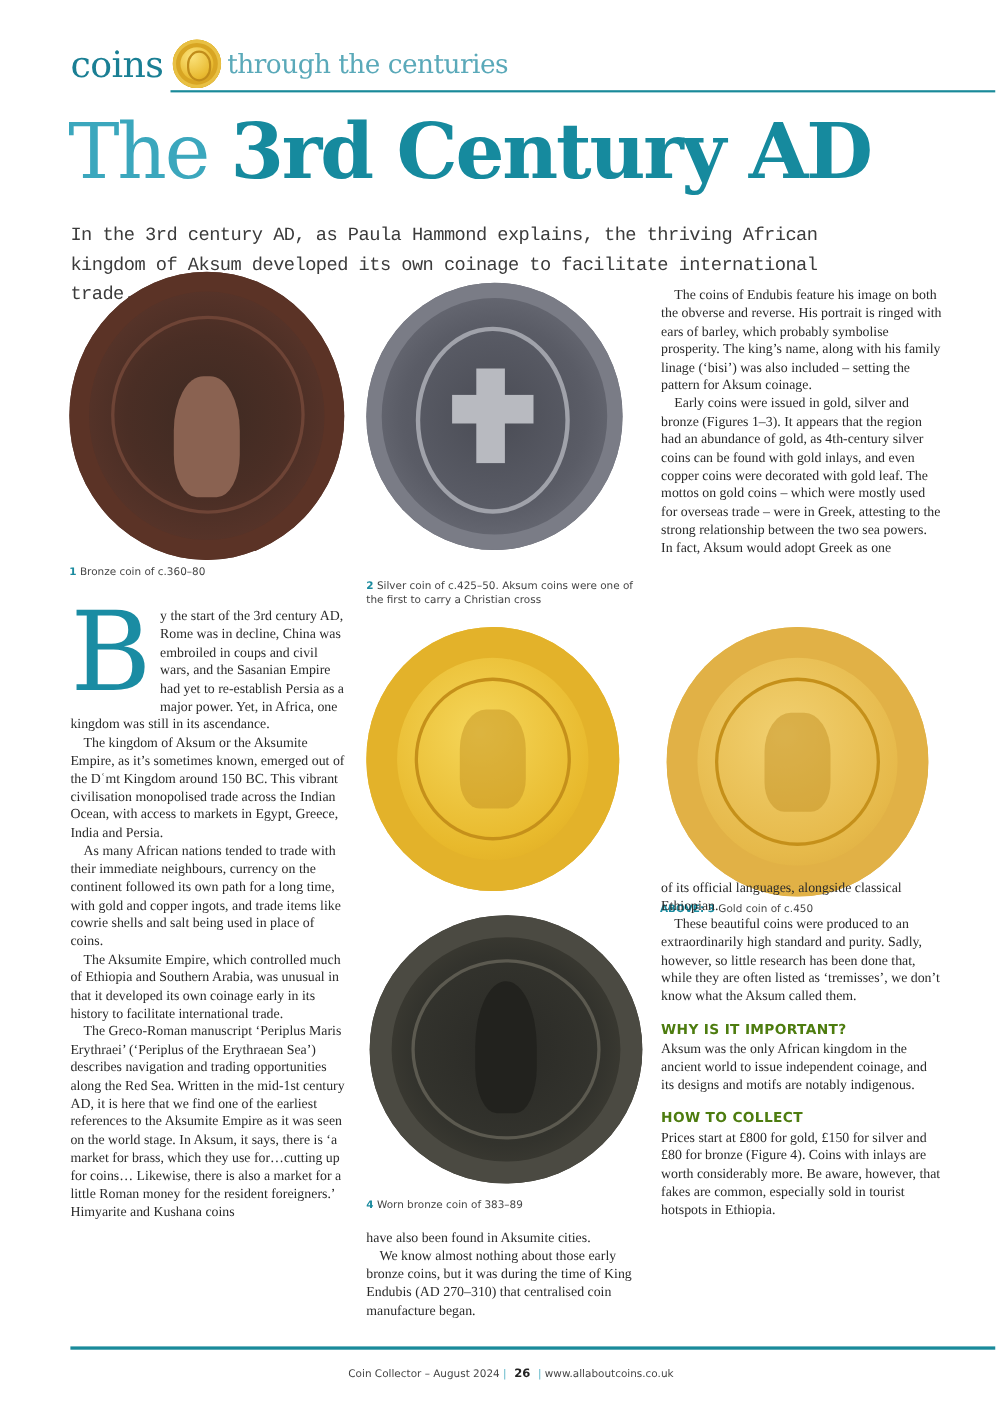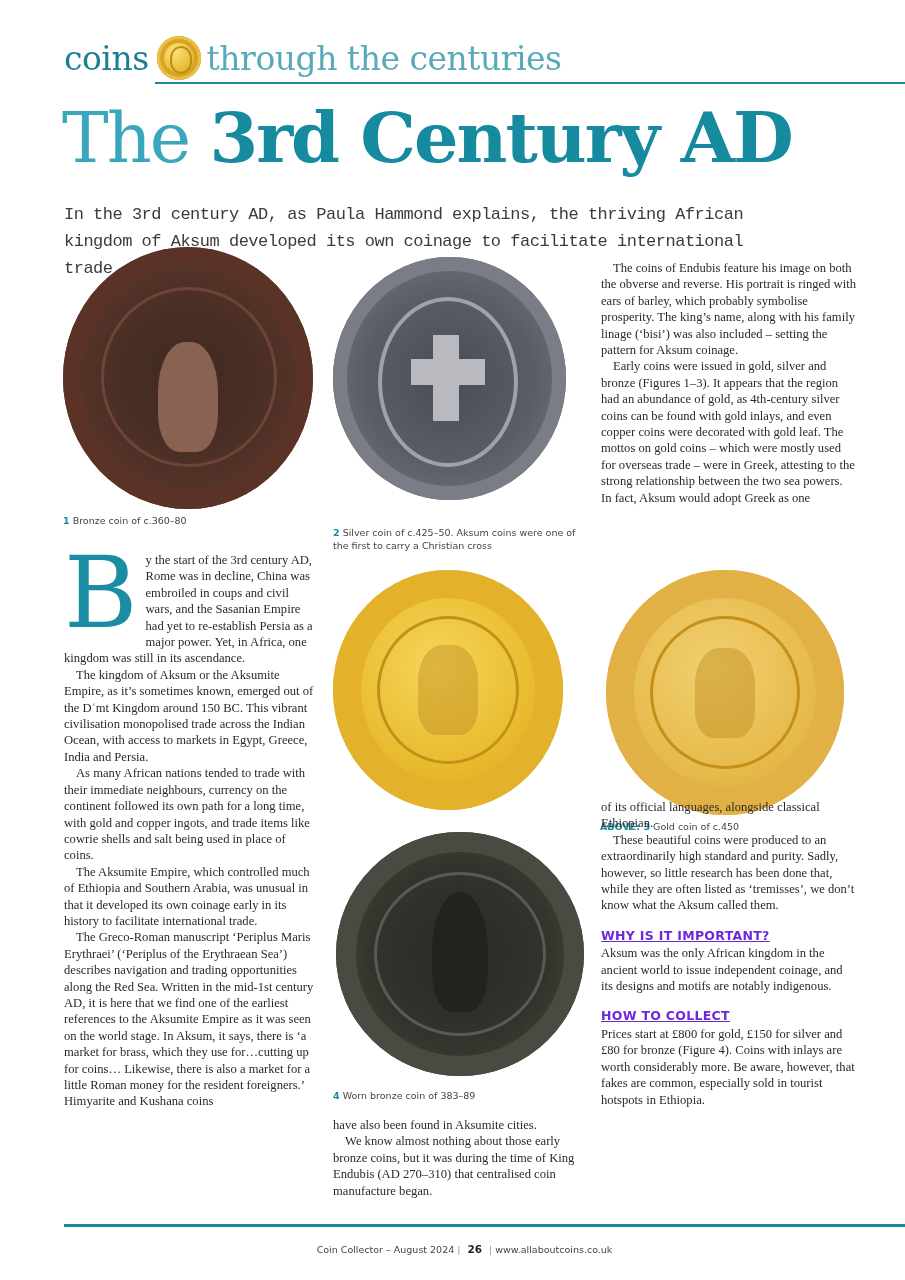--- a/index.html
+++ b/index.html
@@ -1,21 +1,21 @@
 <!DOCTYPE html>
 <html><head>
 <meta charset="utf-8">
 <style>
   * { box-sizing: border-box; margin: 0; padding: 0; }
   html, body { width: 905px; height: 1280px; background: #ffffff; overflow: hidden; }
   body { position: relative; font-family: "Liberation Serif", "DejaVu Serif", serif; color: #2a2a2a; }
 
   .kicker { position: absolute; left: 64px; top: 28px; height: 60px; display: flex; align-items: center; }
   .kicker .w1 { font-size: 33px; color: #1a7f94; font-family: "DejaVu Serif", serif; letter-spacing: -0.5px; }
-  .kicker .w2 { font-size: 33px; color: #5aa9b9; font-family: "DejaVu Serif", serif; letter-spacing: -0.5px; }
+  .kicker .w2 { font-size: 24px; color: #5aa9b9; font-family: "DejaVu Serif", serif; letter-spacing: -0.5px; }
   .kicker-coin { width: 44px; height: 44px; border-radius: 50%; margin: 0 6px 0 8px;
     background: radial-gradient(circle at 40% 35%, #fbe27a 0%, #e9bb32 50%, #c99418 80%, #b98312 100%);
     box-shadow: inset 0 0 0 3px #e8c043, inset 0 0 0 7px #d8a523; position: relative; }
   .kicker-coin::after { content: ""; position: absolute; left: 13px; top: 10px; width: 18px; height: 24px; border: 2px solid #c08c1a; border-radius: 50%/45%; }
   .kicker-rule { position: absolute; left: 155px; top: 82px; width: 750px; height: 2px; background: #1a8a9a; }
 
   .title { position: absolute; left: 62px; top: 96px; white-space: nowrap; font-family: "DejaVu Serif", serif; font-size: 70px; line-height: 84px; letter-spacing: -2px; }
   .title .t1 { color: #3ba7bd; font-weight: normal; }
   .title .t2 { color: #168a9e; font-weight: bold; }
 
@@ -50,21 +50,21 @@
   .coin-bronze2 .inner { position: absolute; left: 38px; top: 40px; width: 172px; height: 164px; border-radius: 50%; border: 3px solid #5c5a50; }
   .coin-bronze2 .bust { position: absolute; left: 96px; top: 60px; width: 56px; height: 120px; border-radius: 50% 50% 35% 35%; background: #22221e; }
 
   .caption { position: absolute; font-family: "DejaVu Sans", sans-serif; font-size: 9.5px; line-height: 13px; color: #444; }
   .caption .num { color: #1a8a9e; font-weight: bold; }
 
   .col { position: absolute; font-size: 12.6px; line-height: 16.4px; color: #2a2a2a; text-align: left; }
   .col p { text-indent: 12px; }
   .col p.noindent { text-indent: 0; }
   .dropcap { float: left; font-size: 100px; line-height: 78px; color: #1a8ca3; font-family: "DejaVu Serif", serif; margin: 2px 8px 0 0; height: 82px; }
-  .subhead { font-family: "DejaVu Sans", sans-serif; font-weight: bold; font-size: 12.5px; color: #6d28d9; letter-spacing: 0.3px; margin-top: 14px; margin-bottom: 1px; text-decoration: underline; }
+  .subhead { font-family: "DejaVu Sans", sans-serif; font-weight: bold; font-size: 12.5px; color: #4d7c0f; letter-spacing: 0.3px; margin-top: 14px; margin-bottom: 1px; }
 
   .bottom-rule { position: absolute; left: 64px; top: 1224px; width: 841px; height: 3px; background: #1a8a9a; }
   .footer { position: absolute; top: 1243px; left: 12px; width: 905px; text-align: center; font-family: "DejaVu Sans", sans-serif; font-size: 9.5px; color: #444; }
   .footer .sep { color: #58b3c6; margin: 0 3px; }
   .footer .page { font-weight: bold; color: #222; font-size: 10.5px; margin: 0 4px; }
 </style>
 </head>
 <body>
 
 <div class="kicker">

